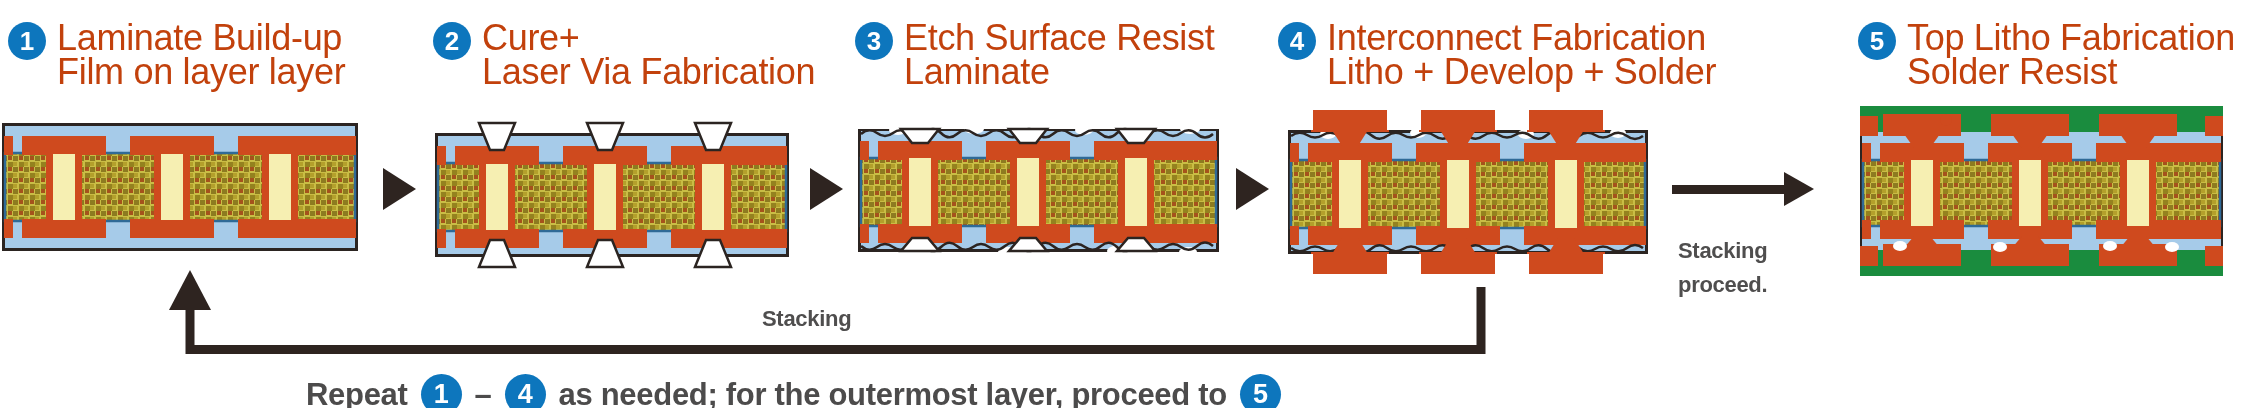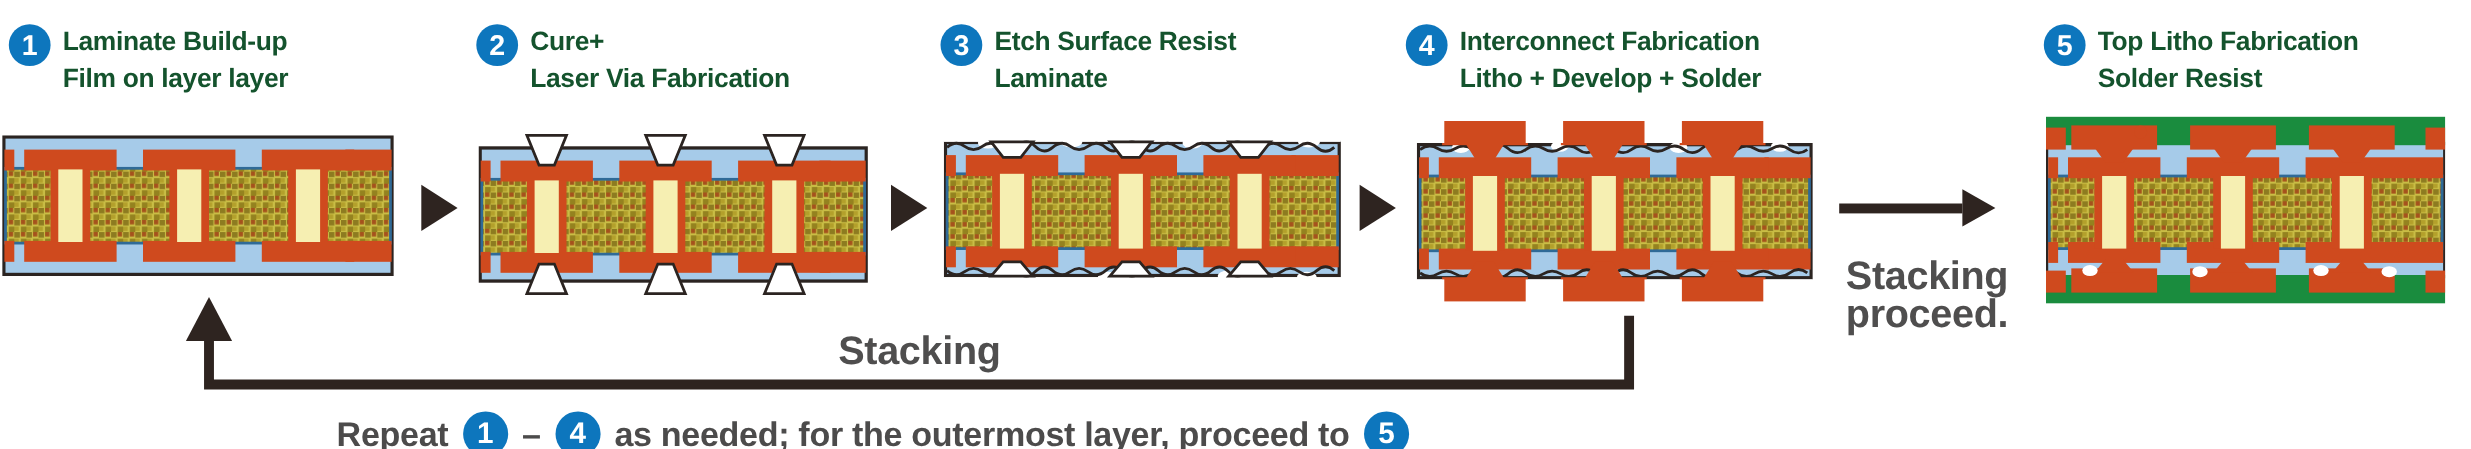--- a/index.html
+++ b/index.html
@@ -6,35 +6,35 @@
   #canvas{
     position:relative;width:2246px;height:408px;background:#ffffff;
     font-family:"Liberation Sans",sans-serif;overflow:hidden;
   }
   .step{position:absolute;top:3px;display:flex;align-items:flex-start;gap:11px;}
   .badge{
     width:38px;height:38px;border-radius:50%;background:#0d76bd;color:#ffffff;
     font-size:26px;font-weight:700;display:flex;align-items:center;justify-content:center;
     flex:0 0 auto;margin-top:1px;
   }
-  .title{font-size:24px;line-height:34px;font-weight:700;color:#14532d;letter-spacing:-0.3px;white-space:nowrap;}
+  .title{font-size:36px;line-height:34px;font-weight:400;color:#c2410c;letter-spacing:-0.3px;white-space:nowrap;}
   .title span{display:block;}
   .pcb{position:absolute;}
   .tri{
     position:absolute;width:0;height:0;
     border-top:21px solid transparent;border-bottom:21px solid transparent;
     border-left:33px solid #2e2420;
   }
   .arrow-line{position:absolute;background:#2e2420;}
   .arrow-head{
     position:absolute;width:0;height:0;
     border-top:17px solid transparent;border-bottom:17px solid transparent;
     border-left:30px solid #2e2420;
   }
-  .flow-label{position:absolute;font-size:36px;font-weight:700;color:#4f4e4e;line-height:34px;letter-spacing:-0.3px;}
+  .flow-label{position:absolute;font-size:22px;font-weight:700;color:#4f4e4e;line-height:34px;letter-spacing:-0.3px;}
   .flow-label span{display:block;}
   .loop{position:absolute;left:162px;top:246px;}
   .note{
     position:absolute;left:306px;top:356px;display:flex;align-items:center;gap:13px;
     font-size:31px;font-weight:700;color:#4c4b4b;white-space:nowrap;letter-spacing:-0.3px;
   }
   .note .badge{width:41px;height:41px;font-size:27px;margin-top:0;}
 </style>
 </head>
 <body>

